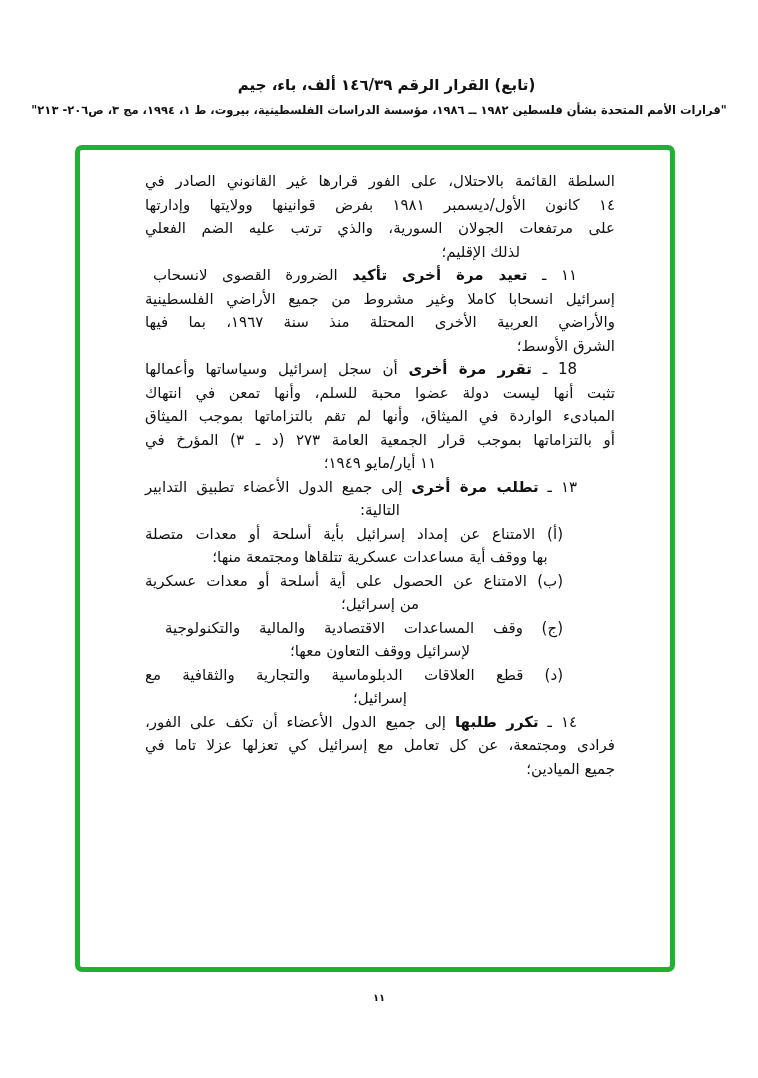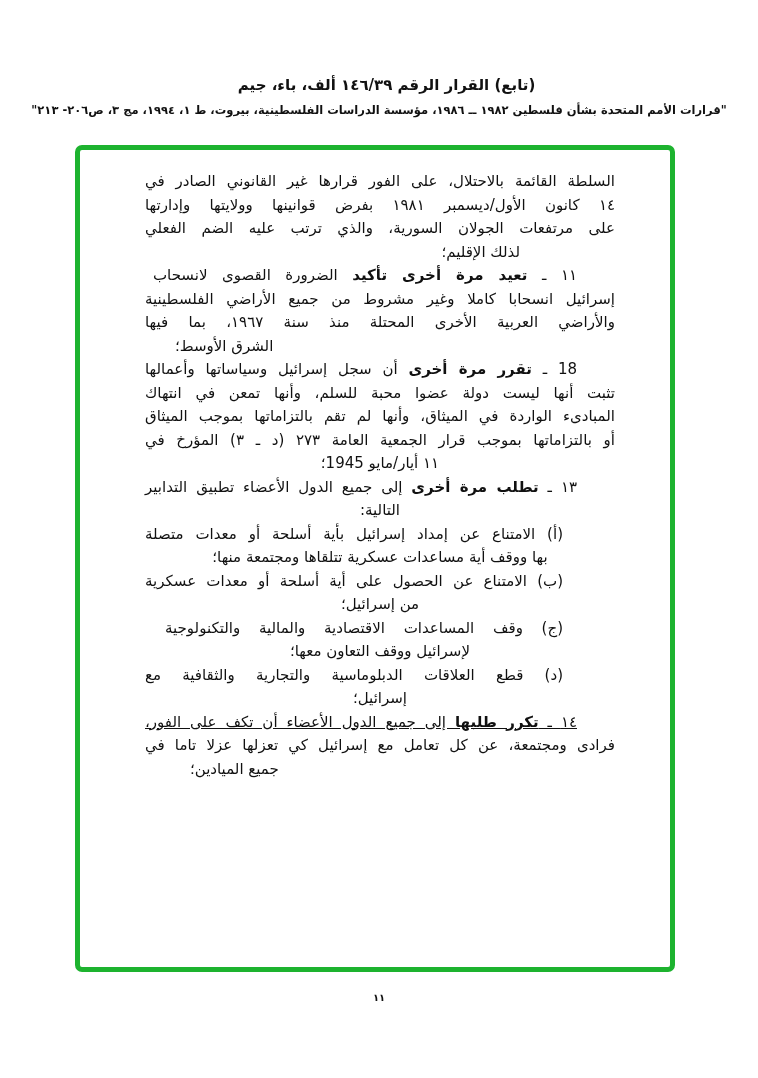--- a/index.html
+++ b/index.html
@@ -35,21 +35,21 @@
     position: absolute;
     left: 145px; top: 170px;
     width: 470px;
     font-size: 15px;
     direction: rtl;
   }
   .ln { height: 23.5px; line-height: 23.5px; }
   .al-j { text-align: justify; text-align-last: justify; }
   .al-r { text-align: right; }
   .al-c { text-align: center; }
-  .al-l { text-align: left; }
+  .al-l { text-align: right; }
   .bold { font-weight: 700; }
   .page-number {
     position: absolute; top: 992px; left: 0; right: 0;
     text-align: center;
     font-size: 10px; font-weight: 700;
     letter-spacing: 2px;
   }
 </style>
 </head>
 <body>
@@ -66,29 +66,29 @@
     <div class="ln al-j"><span>على مرتفعات الجولان السورية، والذي ترتب عليه الضم الفعلي</span></div>
     <div class="ln al-r" style="padding-right: 95px;"><span>لذلك الإقليم؛</span></div>
     <div class="ln al-j" style="padding-right: 38px; margin-left: 8px;"><span>١١ ـ </span><span class="bold">تعيد مرة أخرى تأكيد</span><span> الضرورة القصوى لانسحاب</span></div>
     <div class="ln al-j"><span>إسرائيل انسحابا كاملا وغير مشروط من جميع الأراضي الفلسطينية</span></div>
     <div class="ln al-j"><span>والأراضي العربية الأخرى المحتلة منذ سنة ١٩٦٧، بما فيها</span></div>
     <div class="ln al-l" style="padding-left: 30px;"><span>الشرق الأوسط؛</span></div>
     <div class="ln al-j" style="padding-right: 38px;"><span>18 ـ </span><span class="bold">تقرر مرة أخرى</span><span> أن سجل إسرائيل وسياساتها وأعمالها</span></div>
     <div class="ln al-j"><span>تثبت أنها ليست دولة عضوا محبة للسلم، وأنها تمعن في انتهاك</span></div>
     <div class="ln al-j"><span>المبادىء الواردة في الميثاق، وأنها لم تقم بالتزاماتها بموجب الميثاق</span></div>
     <div class="ln al-j"><span>أو بالتزاماتها بموجب قرار الجمعية العامة ٢٧٣ (د ـ ٣) المؤرخ في</span></div>
-    <div class="ln al-c"><span>١١ أيار/مايو 1945؛</span></div>
+    <div class="ln al-c"><span>١١ أيار/مايو ١٩٤٩؛</span></div>
     <div class="ln al-j" style="padding-right: 38px;"><span>١٣ ـ </span><span class="bold">تطلب مرة أخرى</span><span> إلى جميع الدول الأعضاء تطبيق التدابير</span></div>
     <div class="ln al-c"><span>التالية:</span></div>
     <div class="ln al-j" style="padding-right: 52px;"><span>(أ) الامتناع عن إمداد إسرائيل بأية أسلحة أو معدات متصلة</span></div>
     <div class="ln al-c"><span>بها ووقف أية مساعدات عسكرية تتلقاها ومجتمعة منها؛</span></div>
     <div class="ln al-j" style="padding-right: 52px;"><span>(ب) الامتناع عن الحصول على أية أسلحة أو معدات عسكرية</span></div>
     <div class="ln al-c"><span>من إسرائيل؛</span></div>
     <div class="ln al-j" style="padding-right: 52px; margin-left: 20px;"><span>(ج) وقف المساعدات الاقتصادية والمالية والتكنولوجية</span></div>
     <div class="ln al-c"><span>لإسرائيل ووقف التعاون معها؛</span></div>
     <div class="ln al-j" style="padding-right: 52px;"><span>(د) قطع العلاقات الدبلوماسية والتجارية والثقافية مع</span></div>
     <div class="ln al-c"><span>إسرائيل؛</span></div>
-    <div class="ln al-j" style="padding-right: 38px; text-decoration: underline;"><span>١٤ ـ </span><span class="bold">تكرر طلبها</span><span> إلى جميع الدول الأعضاء أن تكف على الفور،</span></div>
+    <div class="ln al-j" style="padding-right: 38px;"><span>١٤ ـ </span><span class="bold">تكرر طلبها</span><span> إلى جميع الدول الأعضاء أن تكف على الفور،</span></div>
     <div class="ln al-j"><span>فرادى ومجتمعة، عن كل تعامل مع إسرائيل كي تعزلها عزلا تاما في</span></div>
     <div class="ln al-l" style="padding-left: 45px;"><span>جميع الميادين؛</span></div>
   </div>
 
 <div class="page-number">١١</div>
 
 </body></html>

